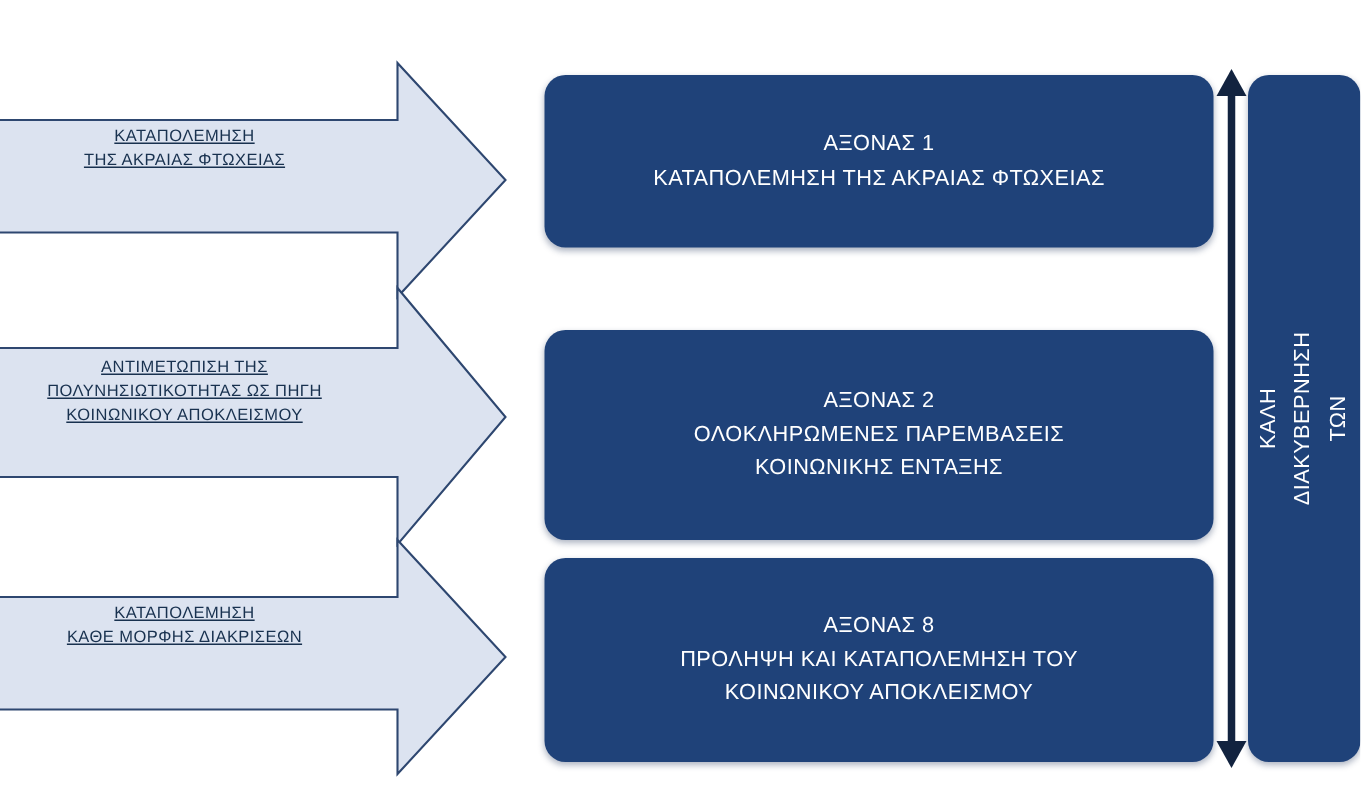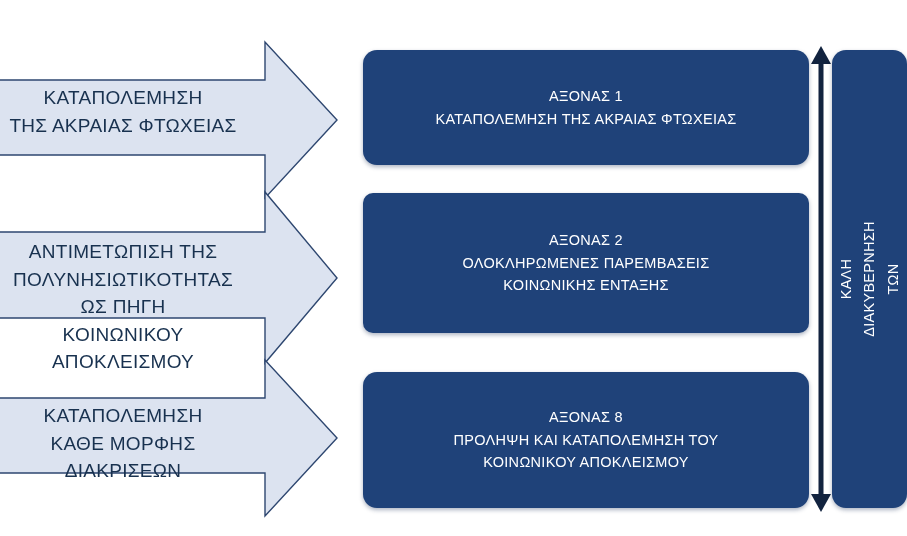--- a/index.html
+++ b/index.html
@@ -30,25 +30,26 @@
     top: 0;
     width: 430px;
     display: block;
   }
   .arrow-label {
     position: absolute;
     left: 92px;
     right: 92px;
     text-align: center;
     color: #18314f;
-    font-size: 19px;
+    font-size: 11px;
     letter-spacing: 0.3px;
     line-height: 1.45;
     white-space: pre-line;
     pointer-events: none;
+    text-decoration: underline;
   }
 
   
   .axis-box {
     position: absolute;
     left: 363px;
     width: 446px;
     background: #1f4279;
     border-radius: 14px;
     box-shadow: 0 2px 4px rgba(20,40,80,0.35);
@@ -132,21 +133,21 @@
     </svg>
     <div class="arrow-label" style="top:44px;">ΚΑΤΑΠΟΛΕΜΗΣΗ
 ΚΑΘΕ ΜΟΡΦΗΣ ΔΙΑΚΡΙΣΕΩΝ</div>
   </div>
 
   <div class="axis-box" style="top:50px; height:115px;">
     <div class="axis-text">ΑΞΟΝΑΣ 1
 ΚΑΤΑΠΟΛΕΜΗΣΗ ΤΗΣ ΑΚΡΑΙΑΣ ΦΤΩΧΕΙΑΣ</div>
   </div>
 
-  <div class="axis-box" style="top:193px; height:140px;border-radius:10px;">
+  <div class="axis-box" style="top:220px; height:140px;">
     <div class="axis-text">ΑΞΟΝΑΣ 2
 ΟΛΟΚΛΗΡΩΜΕΝΕΣ ΠΑΡΕΜΒΑΣΕΙΣ
 ΚΟΙΝΩΝΙΚΗΣ ΕΝΤΑΞΗΣ</div>
   </div>
 
   <div class="axis-box" style="top:372px; height:136px;">
     <div class="axis-text">ΑΞΟΝΑΣ 8
 ΠΡΟΛΗΨΗ ΚΑΙ ΚΑΤΑΠΟΛΕΜΗΣΗ ΤΟΥ
 ΚΟΙΝΩΝΙΚΟΥ ΑΠΟΚΛΕΙΣΜΟΥ</div>
   </div>

